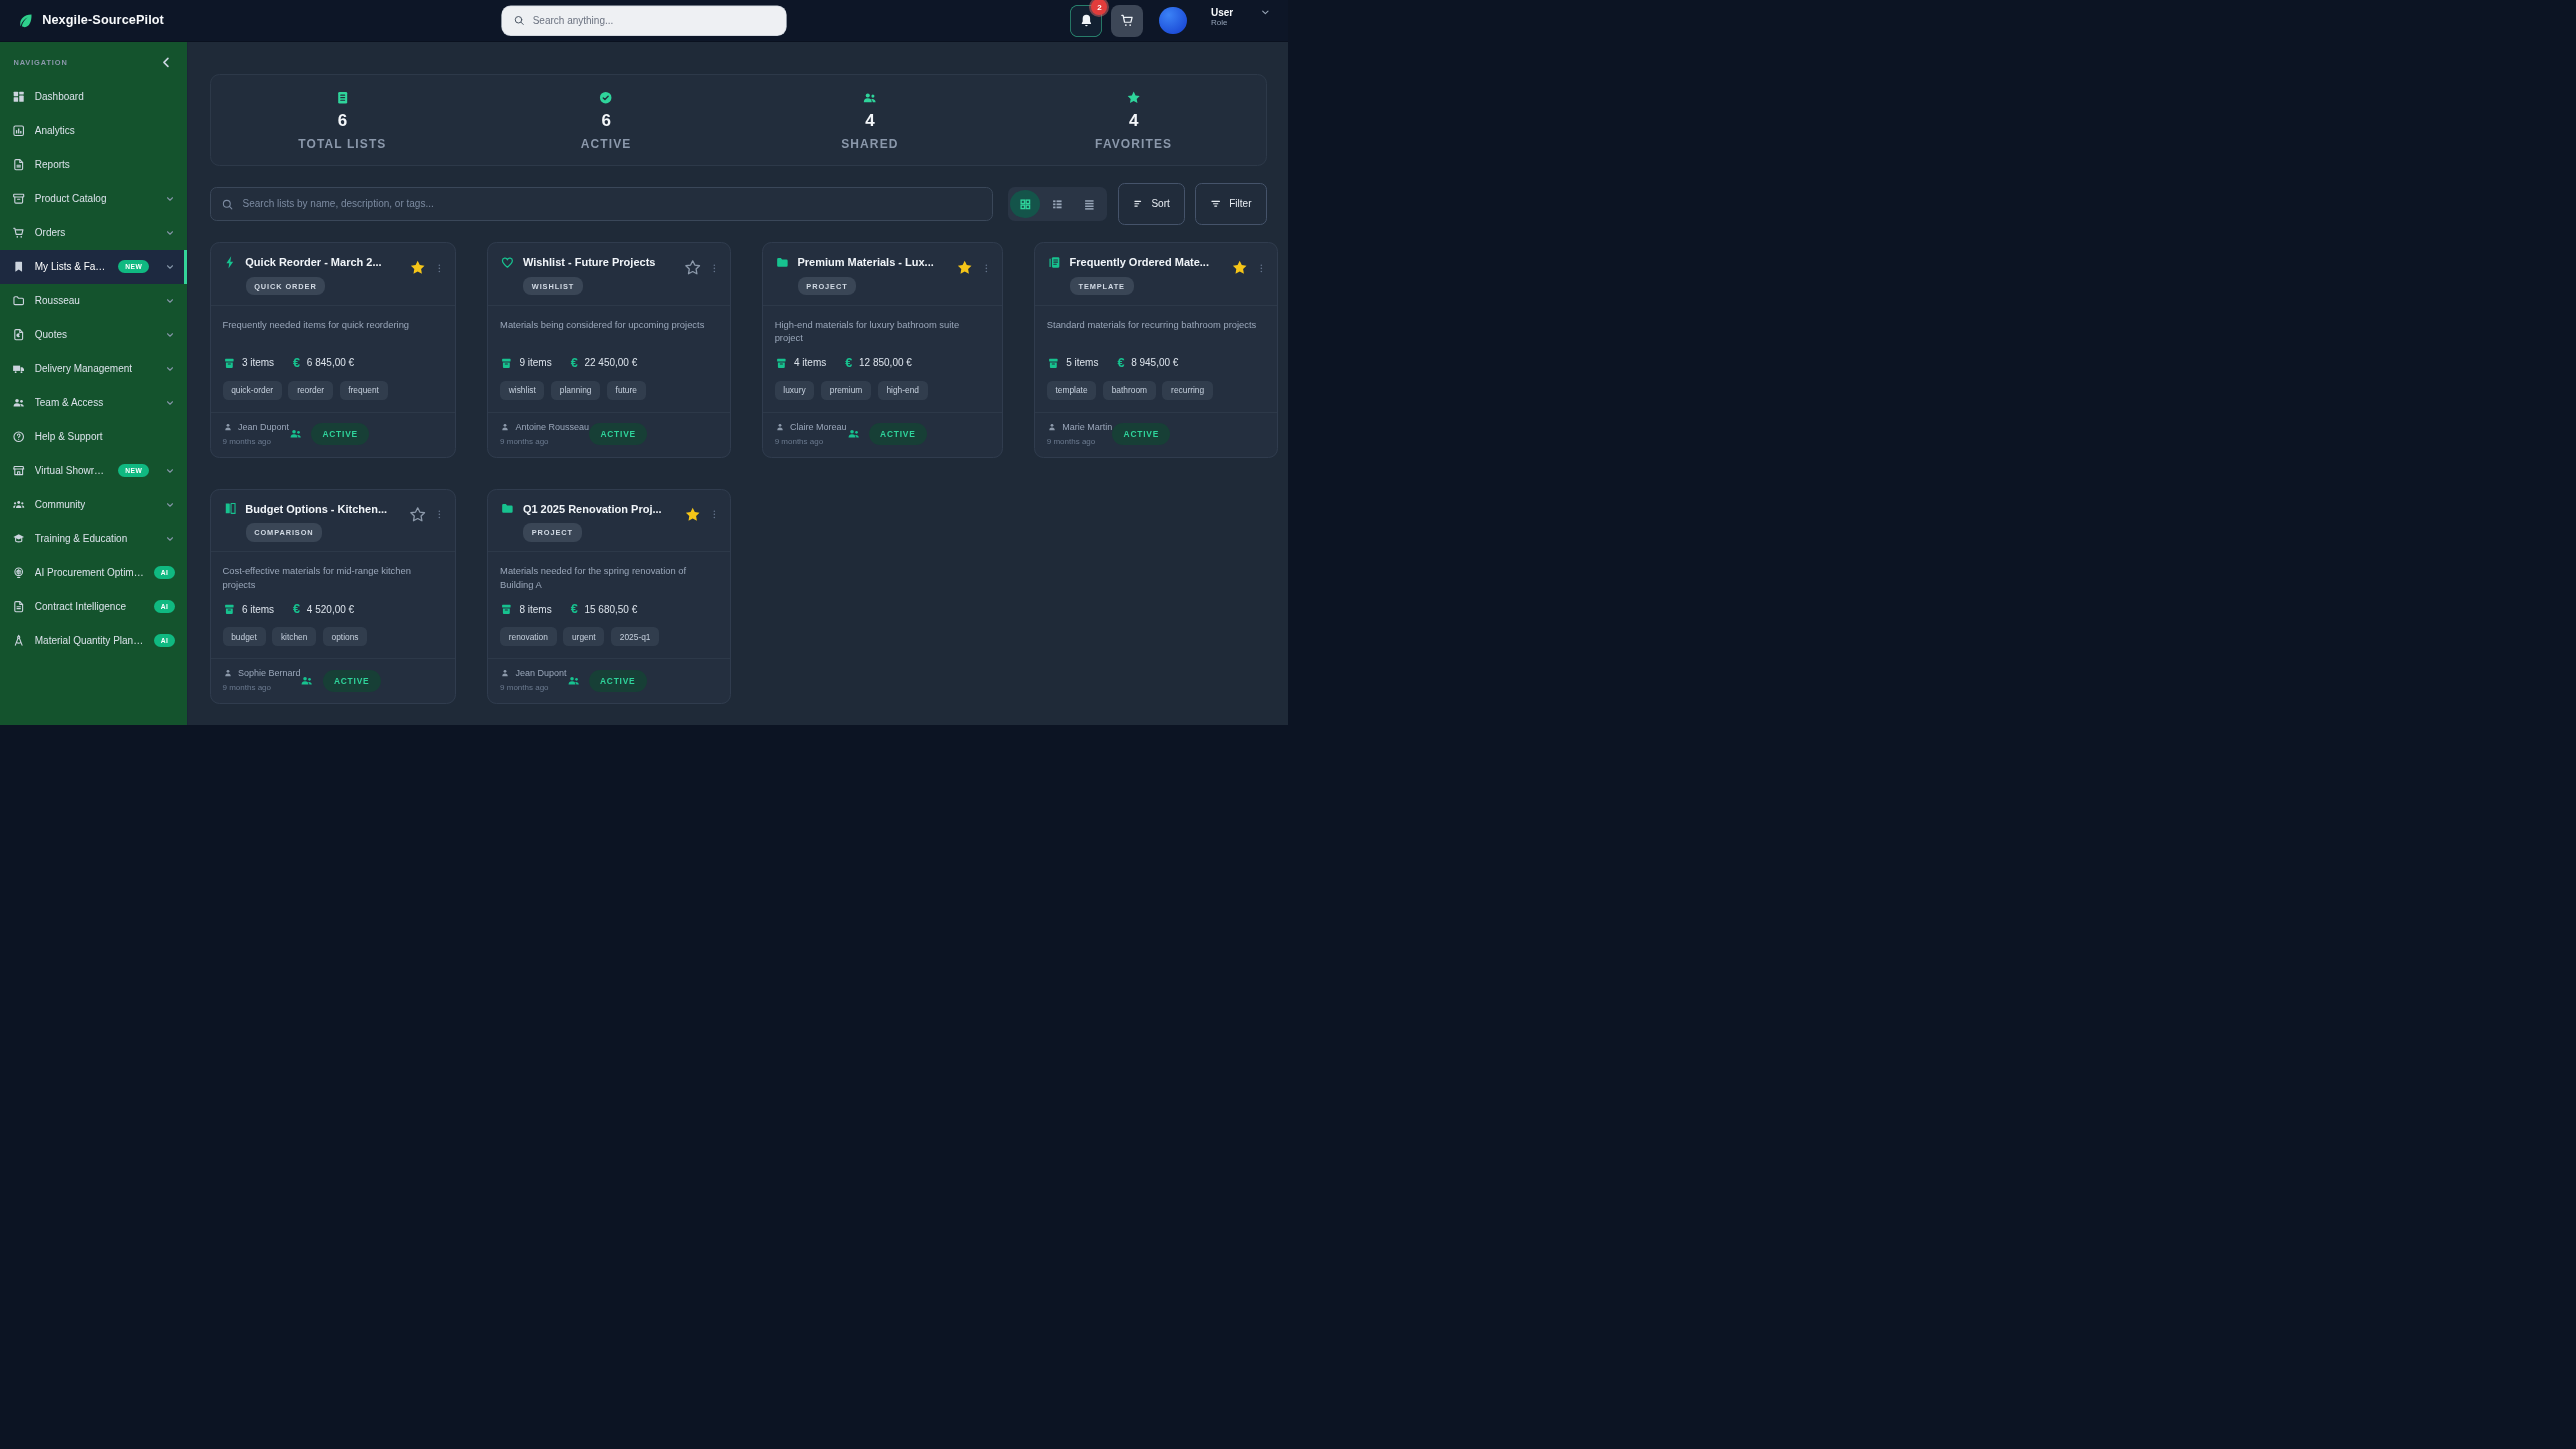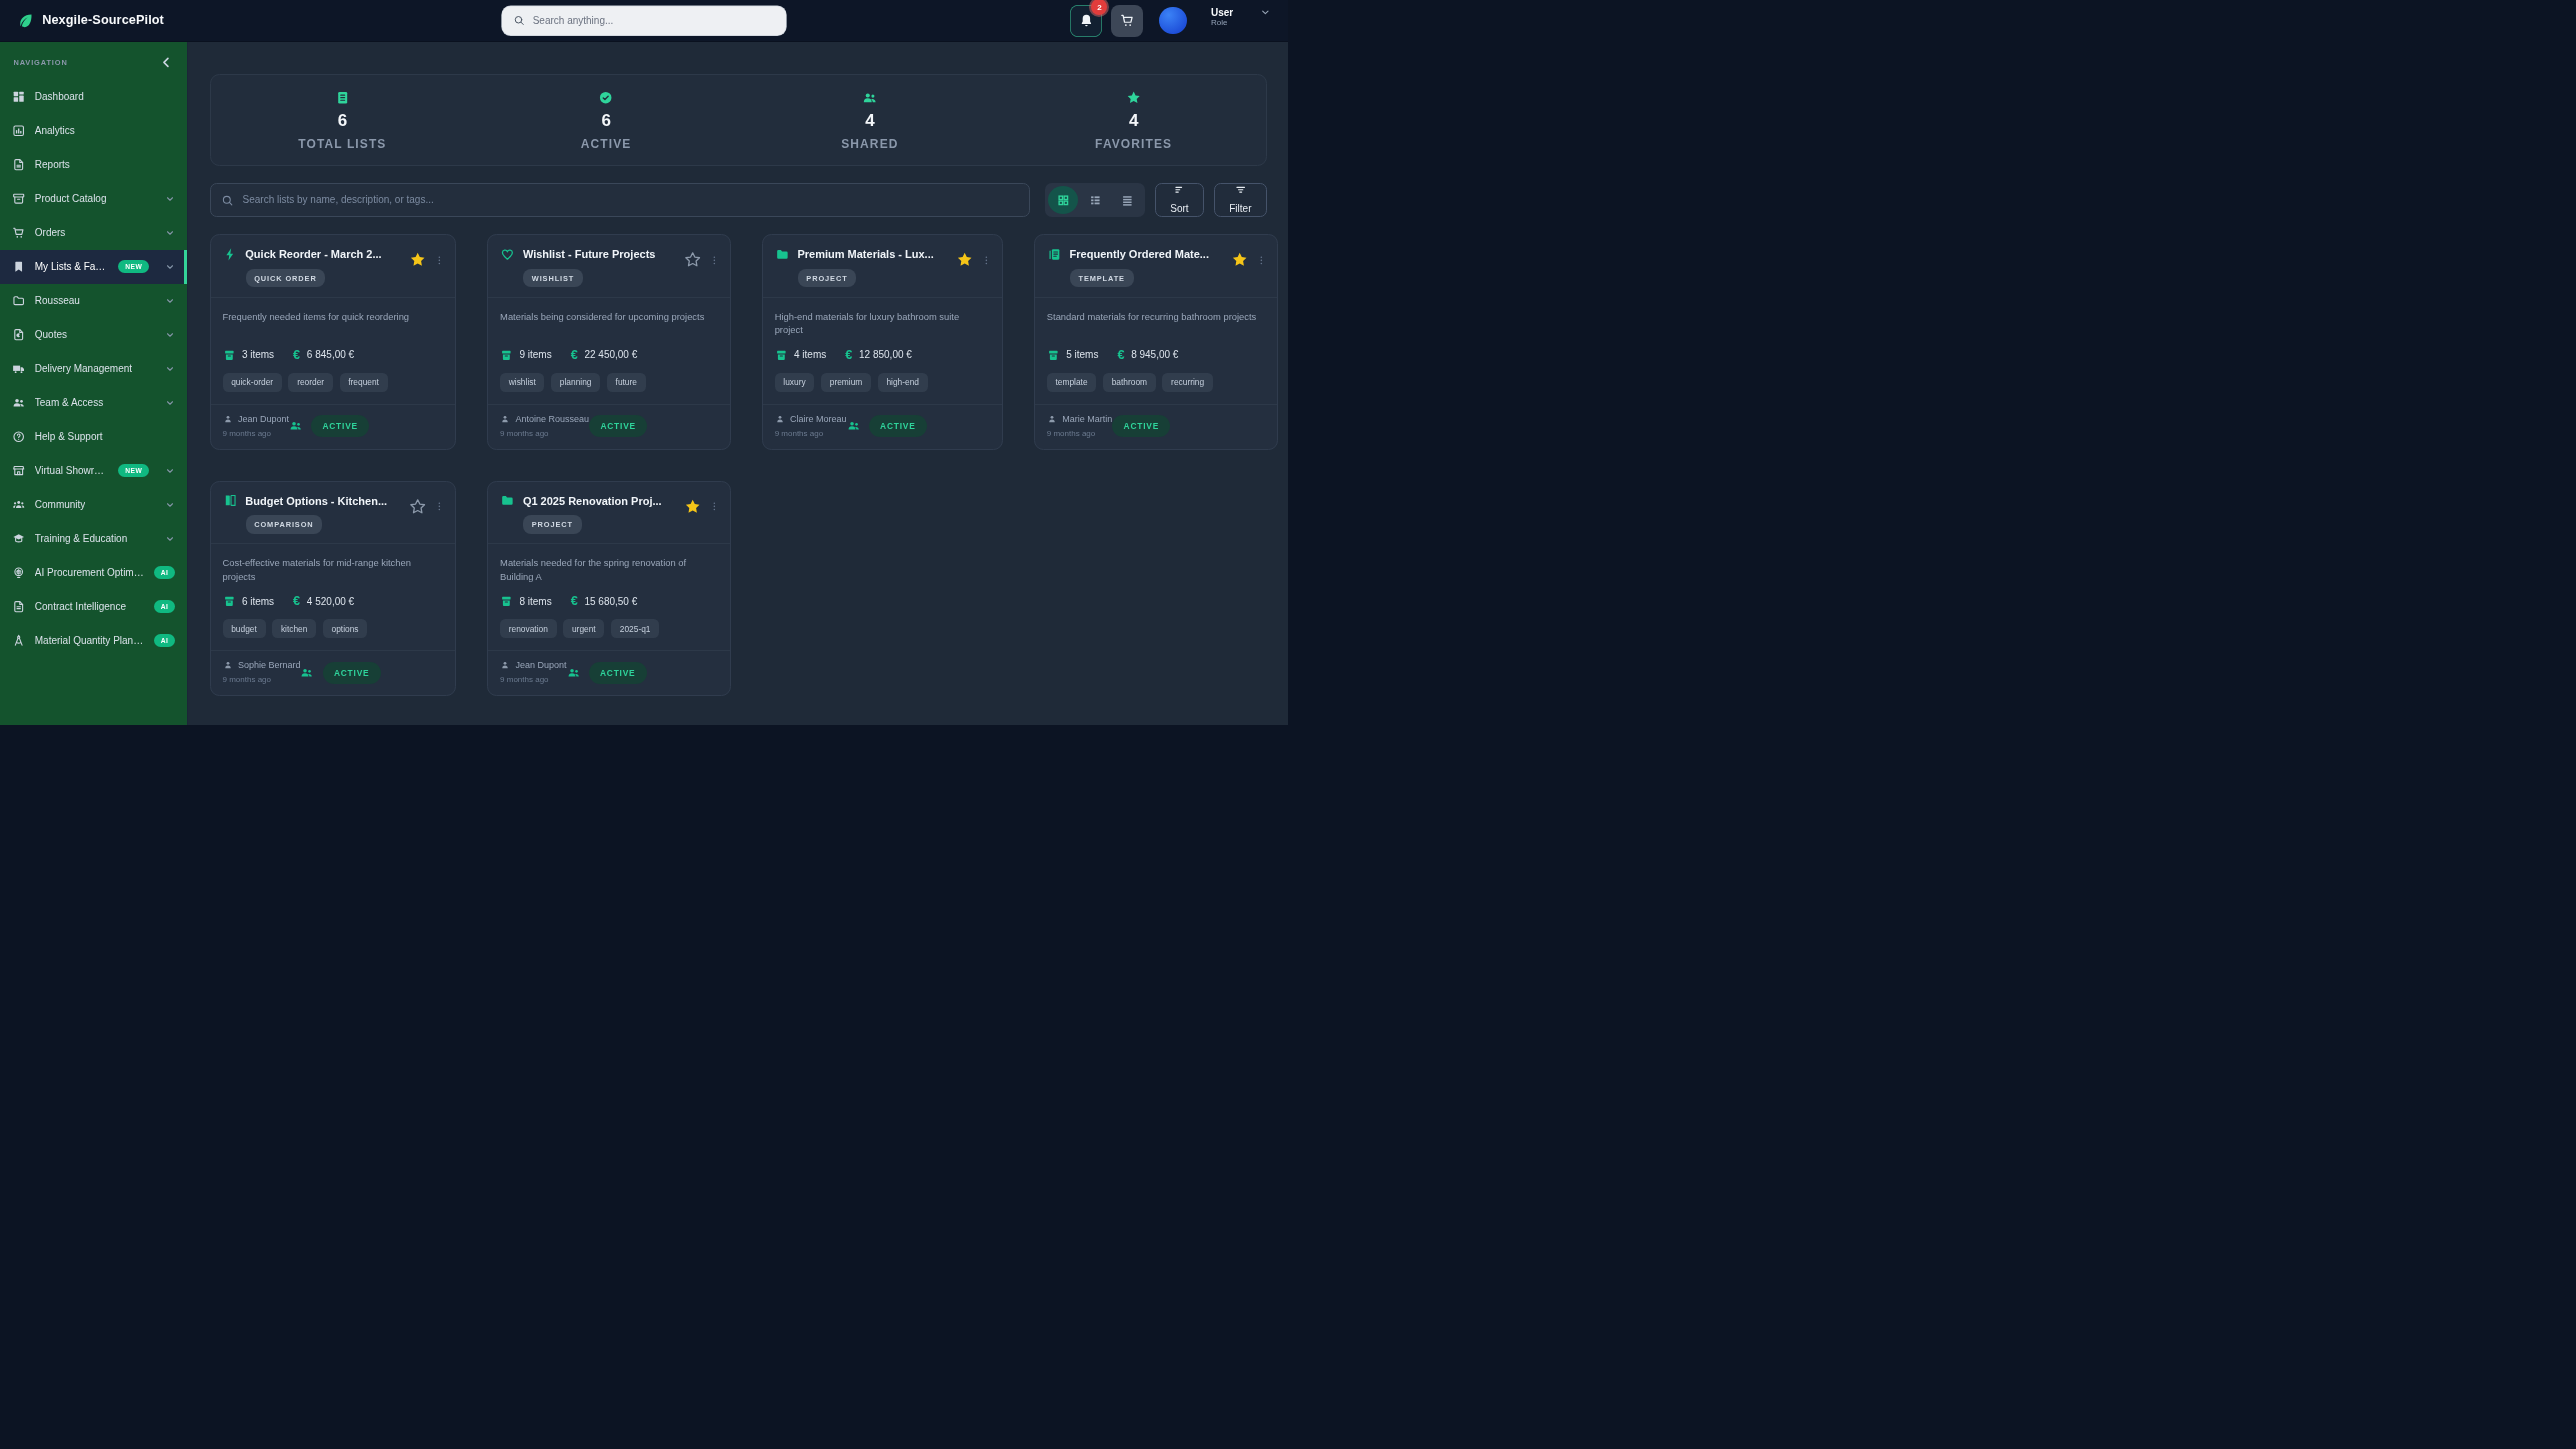--- a/index.html
+++ b/index.html
@@ -65,21 +65,21 @@
 
   .toolbar { margin-top:17.4px; display:flex; align-items:center; gap:10.7px; }
   .list-search { flex:1; height:34px; background:#232e3d; border:0.7px solid #3a4759; border-radius:6.7px; display:flex; align-items:center; gap:8.7px; padding:0 10.7px; }
   .list-search .icon { width:12.7px; height:12.7px; color:#7c8ba1; }
   .list-search input { background:transparent; border:none; outline:none; width:100%; font-size:10px; color:#dbe2ea; font-family:inherit; }
   .list-search input::placeholder { color:#7c8ba1; }
   .view-group { background:#2a3545; border-radius:6.7px; padding:2.7px; display:flex; gap:2px; margin-left:4px; }
   .view-btn { width:30px; height:28px; border:none; background:transparent; border-radius:7.4px; color:#98a6b8; cursor:pointer; display:flex; align-items:center; justify-content:center; }
   .view-btn.active { background:#14544a; color:#2fd49b; border-radius:50%; }
   .view-btn .icon { width:12.7px; height:12.7px; }
-  .tool-btn { height:34px; display:flex; align-items:center; gap:7.4px; padding:0 14px; background:#212c3b; border:0.7px solid #45536a; border-radius:6.7px; color:#e8edf3; font-size:10px; font-family:inherit; cursor:pointer;flex-direction:column; }
+  .tool-btn { height:42px; display:flex; align-items:center; gap:7.4px; padding:0 14px; background:#212c3b; border:0.7px solid #45536a; border-radius:6.7px; color:#e8edf3; font-size:10px; font-family:inherit; cursor:pointer; }
   .tool-btn .icon { width:11.4px; height:11.4px; }
 
   
   .cards-grid { margin-top:17.4px; display:grid; grid-template-columns:repeat(4,1fr); gap:31px; }
   .card { background:#242f3f; border:0.7px solid #303c4e; border-radius:9.4px; display:flex; flex-direction:column; min-height:207px; cursor:pointer; }
   .card-head { padding:11.4px 12px 9.4px; border-bottom:0.7px solid #2d3949; position:relative; }
   .card-title-row { display:flex; align-items:center; gap:8px; padding-right:56px; }
   .card-title-row .icon { width:14.8px; height:14.8px; color:#17c28f; }
   .card-title { font-size:11px; font-weight:bold; color:#f1f5f9; white-space:nowrap; overflow:hidden; text-overflow:ellipsis; }
   .head-controls { position:absolute; top:16px; right:9.4px; display:flex; align-items:center; gap:6.7px; }

